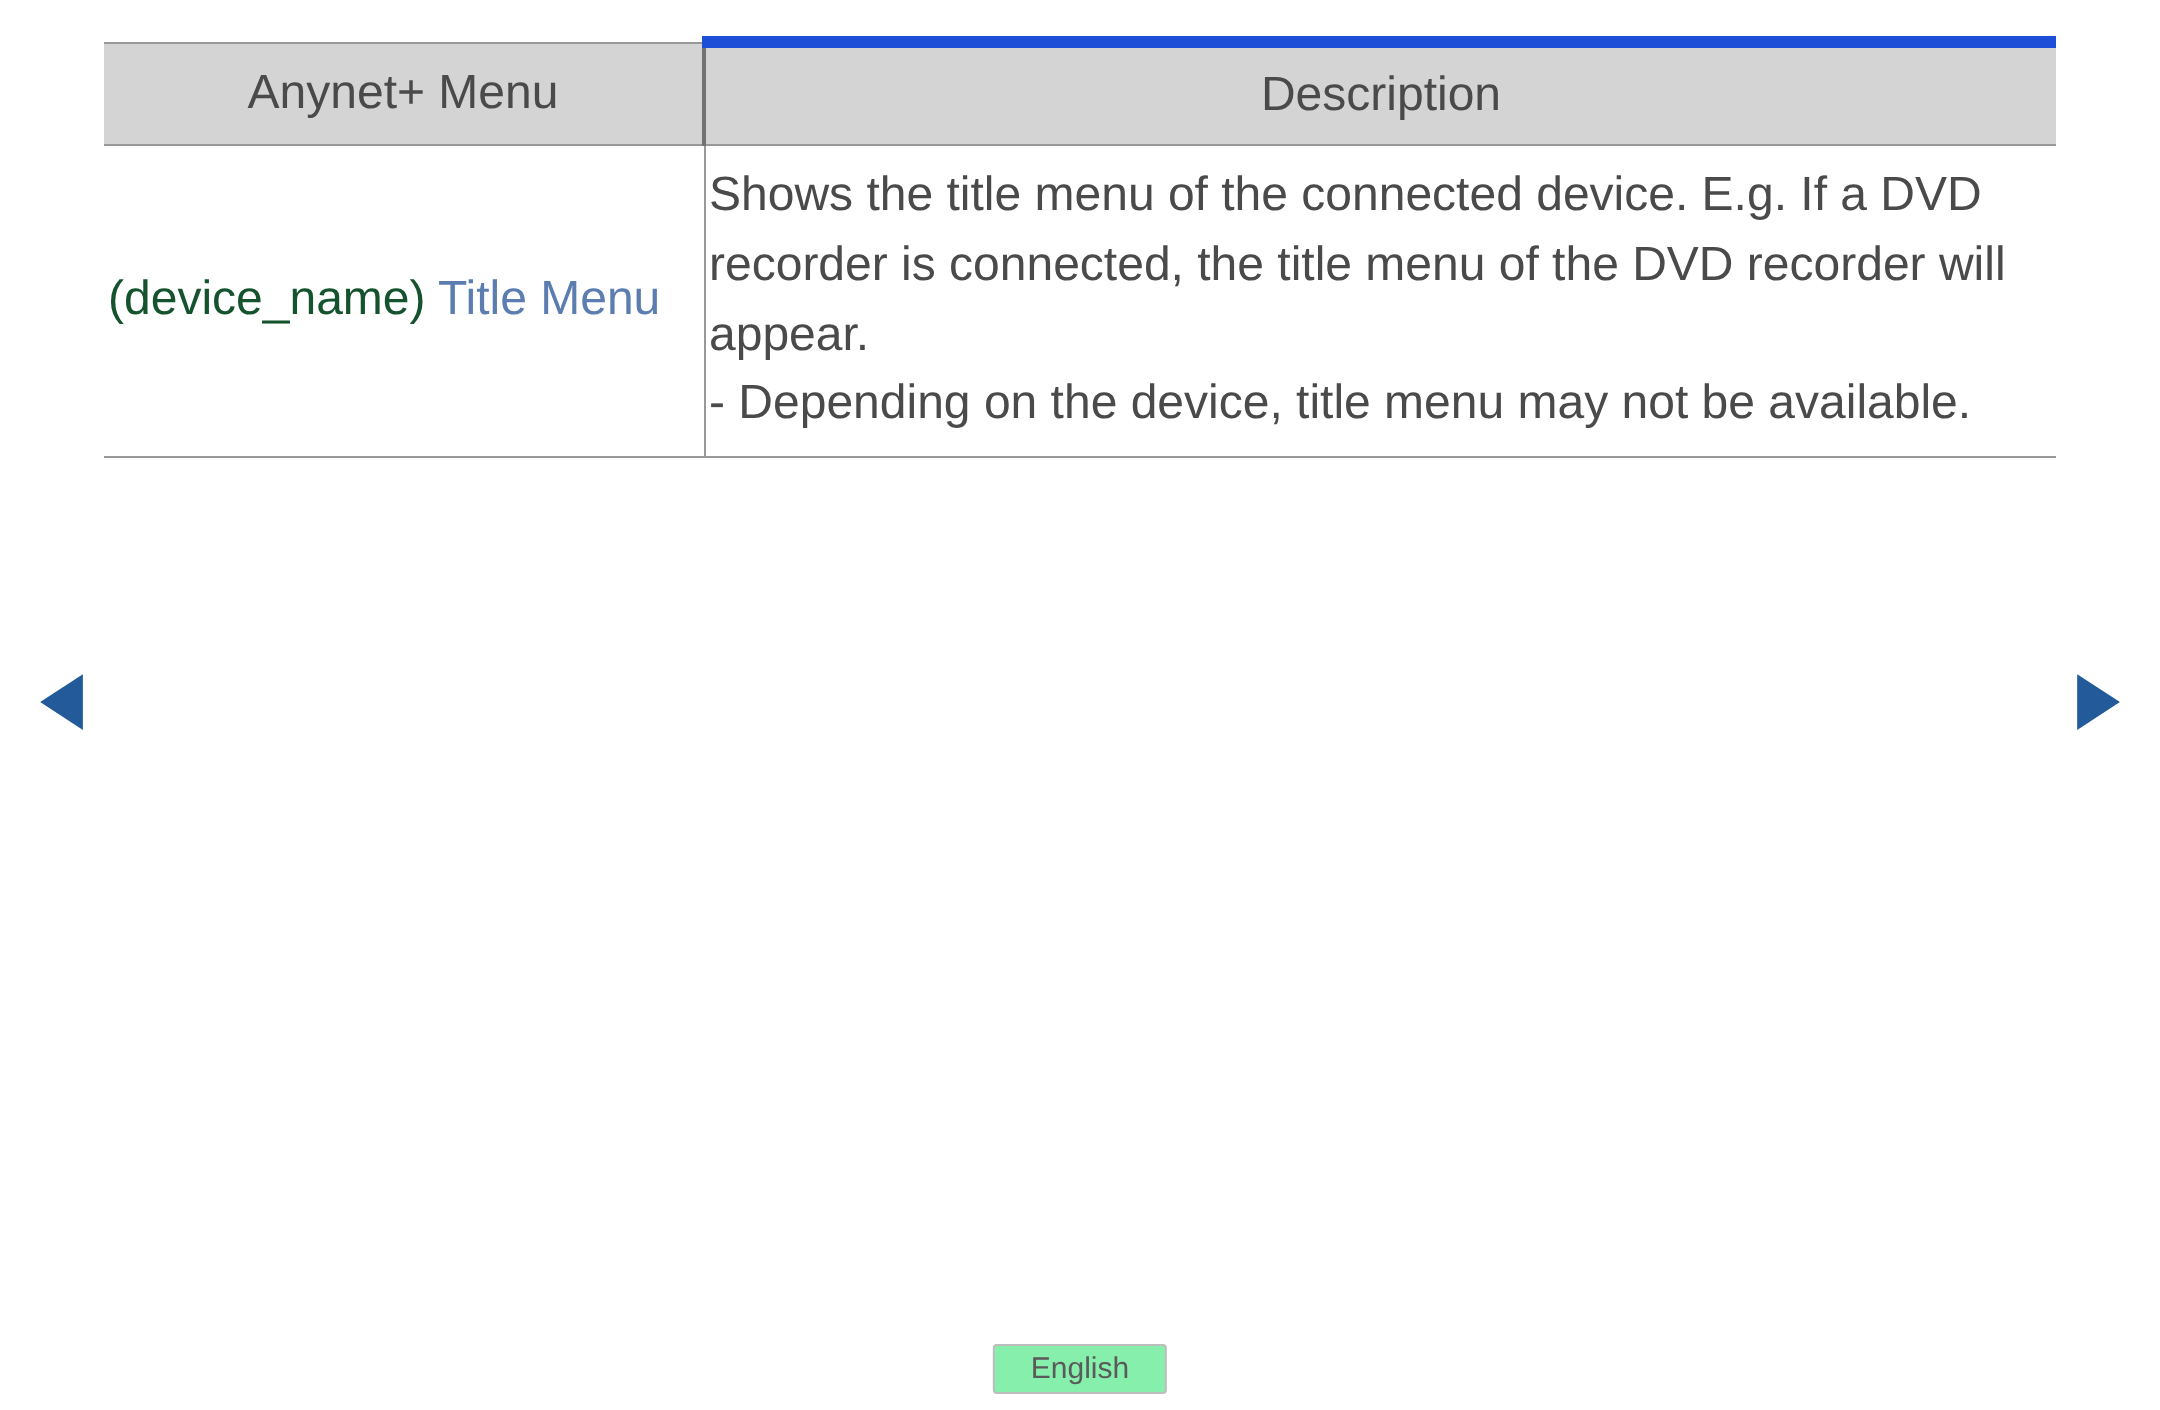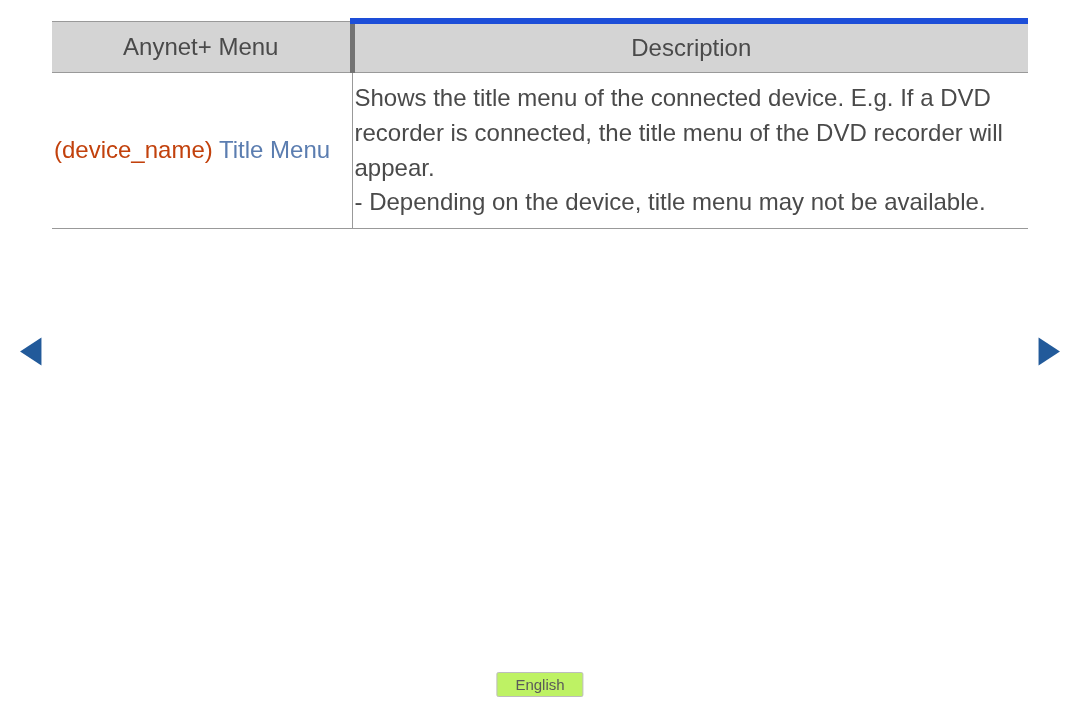--- a/index.html
+++ b/index.html
@@ -37,39 +37,39 @@
       padding: 8px 2px;
       vertical-align: middle;
       line-height: 1.45;
     }
     .col-menu {
       width: 300px;
     }
     .content-table th.th-menu {
       border-top: 1px solid #999;
       border-bottom: 1px solid #999;
-      border-right: 5px solid #737373;
+      border-right: 2px solid #737373;
     }
     .content-table th.th-desc {
       border-top: 6px solid #1d4ed8;
       border-bottom: 1px solid #999;
       margin-left: 16px;
     }
     .content-table td.cell-menu {
       border-bottom: 1px solid #999;
       border-right: 1px solid #999;
     }
     .content-table td.cell-desc {
       border-bottom: 1px solid #999;
     }
     .accent {
       color: #5b7db0;
     }
     .paren {
-      color: #c2410c;
+      color: #14532d;
     }
     .nav-arrow {
       position: absolute;
       top: 335px;
       font-size: 28px;
       line-height: 1;
       cursor: pointer;
       transform: scaleY(1.3);
     }
     .nav-prev {
@@ -78,21 +78,21 @@
     }
     .nav-next {
       right: 20px;
       color: #225a9a;
     }
     .lang-badge {
       position: absolute;
       bottom: 8px;
       left: 50%;
       transform: translateX(-50%);
-      background: #bef264;
+      background: #86efac;
       border: 1px solid #bdbdbd;
       padding: 3px 18px;
       font-size: 15px;
       color: #5a5a5a;
       border-radius: 2px;
       text-align: right;
     }
   </style>
 </head>
 <body>

